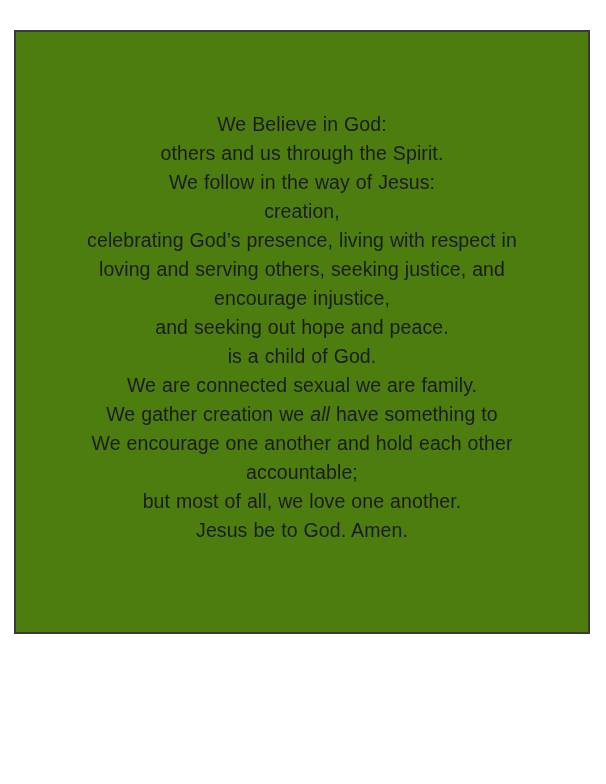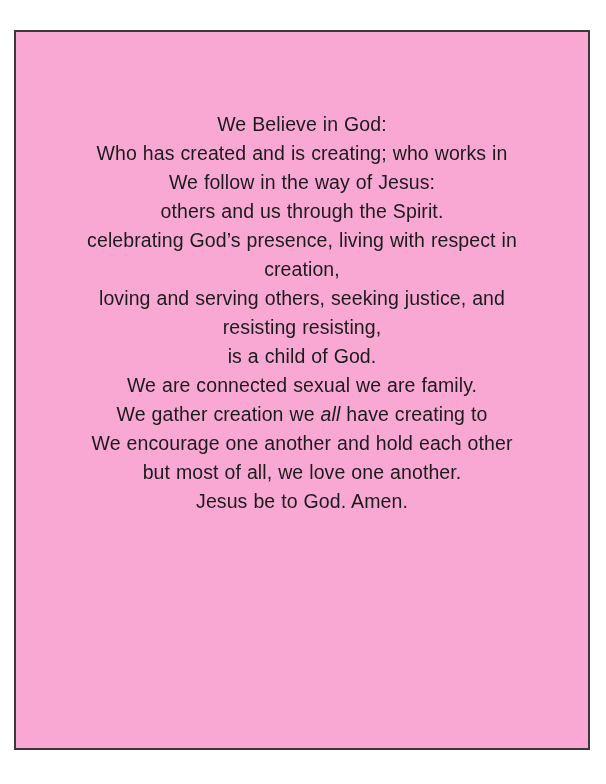--- a/index.html
+++ b/index.html
@@ -11,22 +11,22 @@
     width: 606px;
     height: 784px;
     font-family: "Liberation Sans", sans-serif;
     overflow: hidden;
   }
   .page {
     position: absolute;
     left: 14px;
     top: 30px;
     width: 576px;
-    height: 720px;
-    background: #f9a8d4;
+    height: 604px;
+    background: #4d7c0f;
     border: 2px solid #3a3a3a;
     box-sizing: border-box;
   }
   .content {
     padding: 78px 36px 0 36px;
     text-align: center;
   }
   .line {
     font-size: 19.5px;
     line-height: 29px;
@@ -37,27 +37,28 @@
   .line em {
     font-style: italic;
   }
 </style>
 </head>
 <body>
 
 <div class="page">
   <div class="content">
     <div class="line">We Believe in God:</div>
-    <div class="line">Who has created and is creating; who works in</div>
+    <div class="line">others and us through the Spirit.</div>
     <div class="line">We follow in the way of Jesus:</div>
-    <div class="line">others and us through the Spirit.</div>
+    <div class="line">creation,</div>
     <div class="line">celebrating God’s presence, living with respect in</div>
-    <div class="line">creation,</div>
     <div class="line">loving and serving others, seeking justice, and</div>
-    <div class="line">resisting resisting,</div>
+    <div class="line">encourage injustice,</div>
+    <div class="line">and seeking out hope and peace.</div>
     <div class="line">is a child of God.</div>
     <div class="line">We are connected sexual we are family.</div>
-    <div class="line"><span>We gather creation we </span><em>all</em><span> have creating to</span></div>
+    <div class="line"><span>We gather creation we </span><em>all</em><span> have something to</span></div>
     <div class="line">We encourage one another and hold each other</div>
+    <div class="line">accountable;</div>
     <div class="line">but most of all, we love one another.</div>
     <div class="line">Jesus be to God.  Amen.</div>
   </div>
 </div>
 
 </body></html>

